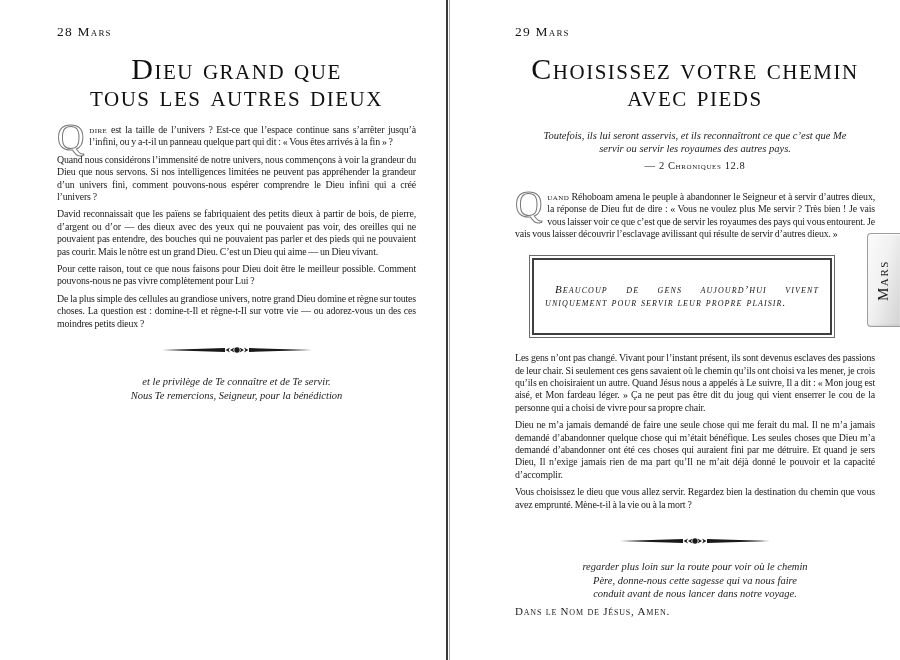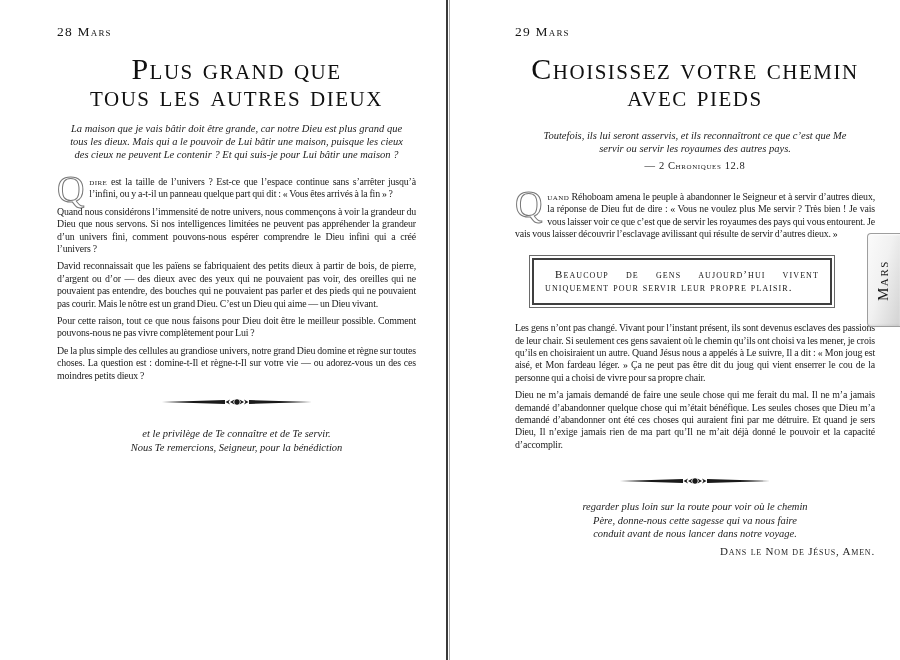--- a/index.html
+++ b/index.html
@@ -76,21 +76,22 @@
   .lead-caps { font-variant: small-caps; letter-spacing: 0.4px; }
   .callout-outer {
     border: 1px solid #6a6a6a;
     padding: 2px;
     margin: 14px 0;
   }
   .page-left  .callout-outer { width: 307px; margin-left: 3px; }
   .page-right .callout-outer { width: 300px; margin-left: 14px; }
   .callout-inner {
     border: 2px solid #3f3f3f;
-    padding: 8px 11px;
+    padding: 23px 11px;
+    font-style: italic;
   }
   .callout-text {
     font-variant: small-caps;
     font-size: 11px; line-height: 13.8px;
     letter-spacing: 1.1px;
     text-align: justify; text-indent: 10px;
     color: #141414;
   }
   .ornament {
     display: block;
@@ -102,21 +103,21 @@
     font-style: italic;
     font-size: 10.5px; line-height: 13.5px;
     text-align: center; color: #222;
   }
   .page-right .prayer { margin-top: 13px; }
   .prayer-signoff {
     margin-top: 4px;
     font-style: normal;
     font-variant: small-caps;
     font-size: 11px; letter-spacing: 0.8px;
-    text-align: right;
+    text-align: left;
   }
   .month-tab {
     position: absolute;
     right: 0; top: 233px;
     width: 33px; height: 94px;
     box-sizing: border-box;
     background: linear-gradient(105deg, #fbfbfb 0%, #f1f1f1 45%, #d2d2d2 100%);
     border: 1px solid #9e9e9e;
     border-right: none;
     border-radius: 4px 0 0 4px;
@@ -132,25 +133,24 @@
   }
 </style>
 </head>
 <body>
 
 <div class="spread">
 
   <section class="page page-left">
     <div class="page-header">28 Mars</div>
     <h1 class="title">
-      <span>Plus grand que</span><br>
+      <span>Dieu grand que</span><br>
       <span>tous les autres dieux</span>
     </h1>
     <div class="epigraph">
-      <div>La maison que je vais bâtir doit être grande, car notre Dieu est plus grand que tous les dieux. Mais qui a le pouvoir de Lui bâtir une maison, puisque les cieux des cieux ne peuvent Le contenir ? Et qui suis-je pour Lui bâtir une maison ?</div>
     </div>
     <div class="body-block">
       <p class="body-para">
         <span class="dropcap">Q</span><span class="lead-caps">dire</span><span> est la taille de l’univers ? Est-ce que l’espace continue sans s’arrêter jusqu’à l’infini, ou y a-t-il un panneau quelque part qui dit : « Vous êtes arrivés à la fin » ?</span>
       </p>
       <p class="body-para">Quand nous considérons l’immensité de notre univers, nous commençons à voir la grandeur du Dieu que nous servons. Si nos intelligences limitées ne peuvent pas appréhender la grandeur d’un univers fini, comment pouvons-nous espérer comprendre le Dieu infini qui a créé l’univers ?</p>
       <p class="body-para">David reconnaissait que les païens se fabriquaient des petits dieux à partir de bois, de pierre, d’argent ou d’or — des dieux avec des yeux qui ne pouvaient pas voir, des oreilles qui ne pouvaient pas entendre, des bouches qui ne pouvaient pas parler et des pieds qui ne pouvaient pas courir. Mais le nôtre est un grand Dieu. C’est un Dieu qui aime — un Dieu vivant.</p>
       <p class="body-para">Pour cette raison, tout ce que nous faisons pour Dieu doit être le meilleur possible. Comment pouvons-nous ne pas vivre complètement pour Lui ?</p>
       <p class="body-para">De la plus simple des cellules au grandiose univers, notre grand Dieu domine et règne sur toutes choses. La question est : domine-t-Il et règne-t-Il sur votre vie — ou adorez-vous un des ces moindres petits dieux ?</p>
     </div>
@@ -185,20 +185,21 @@
       <p class="body-para">
         <span class="dropcap">Q</span><span class="lead-caps">uand</span><span> Réhoboam amena le peuple à abandonner le Seigneur et à servir d’autres dieux, la réponse de Dieu fut de dire : « Vous ne voulez plus Me servir ? Très bien ! Je vais vous laisser voir ce que c’est que de servir les royaumes des pays qui vous entourent. Je vais vous laisser découvrir l’esclavage avilissant qui résulte de servir d’autres dieux. »</span>
       </p>
       <div class="callout-outer">
         <div class="callout-inner">
           <div class="callout-text">Beaucoup de gens aujourd’hui vivent uniquement pour servir leur propre plaisir.</div>
         </div>
       </div>
       <p class="body-para">Les gens n’ont pas changé. Vivant pour l’instant présent, ils sont devenus esclaves des passions de leur chair. Si seulement ces gens savaient où le chemin qu’ils ont choisi va les mener, je crois qu’ils en choisiraient un autre. Quand Jésus nous a appelés à Le suivre, Il a dit : « Mon joug est aisé, et Mon fardeau léger. » Ça ne peut pas être dit du joug qui vient enserrer le cou de la personne qui a choisi de vivre pour sa propre chair.</p>
       <p class="body-para">Dieu ne m’a jamais demandé de faire une seule chose qui me ferait du mal. Il ne m’a jamais demandé d’abandonner quelque chose qui m’était bénéfique. Les seules choses que Dieu m’a demandé d’abandonner ont été ces choses qui auraient fini par me détruire. Et quand je sers Dieu, Il n’exige jamais rien de ma part qu’Il ne m’ait déjà donné le pouvoir et la capacité d’accomplir.</p>
+      <p class="body-para">Vous choisissez le dieu que vous allez servir. Regardez bien la destination du chemin que vous avez emprunté. Mène-t-il à la vie ou à la mort ?</p>
     </div>
     <svg class="ornament" width="150" height="12" viewBox="0 0 150 12" fill="#1a1a1a" xmlns="http://www.w3.org/2000/svg">
       <polygon points="0,6 63,4.1 63,7.9"></polygon>
       <polygon points="150,6 87,4.1 87,7.9"></polygon>
       <polygon points="63.5,6 68,3.6 66.6,6 68,8.4"></polygon>
       <polygon points="68,6 72.5,3.6 71.1,6 72.5,8.4"></polygon>
       <circle cx="75" cy="6" r="2.7"></circle>
       <polygon points="86.5,6 82,3.6 83.4,6 82,8.4"></polygon>
       <polygon points="82,6 77.5,3.6 78.9,6 77.5,8.4"></polygon>
     </svg>

